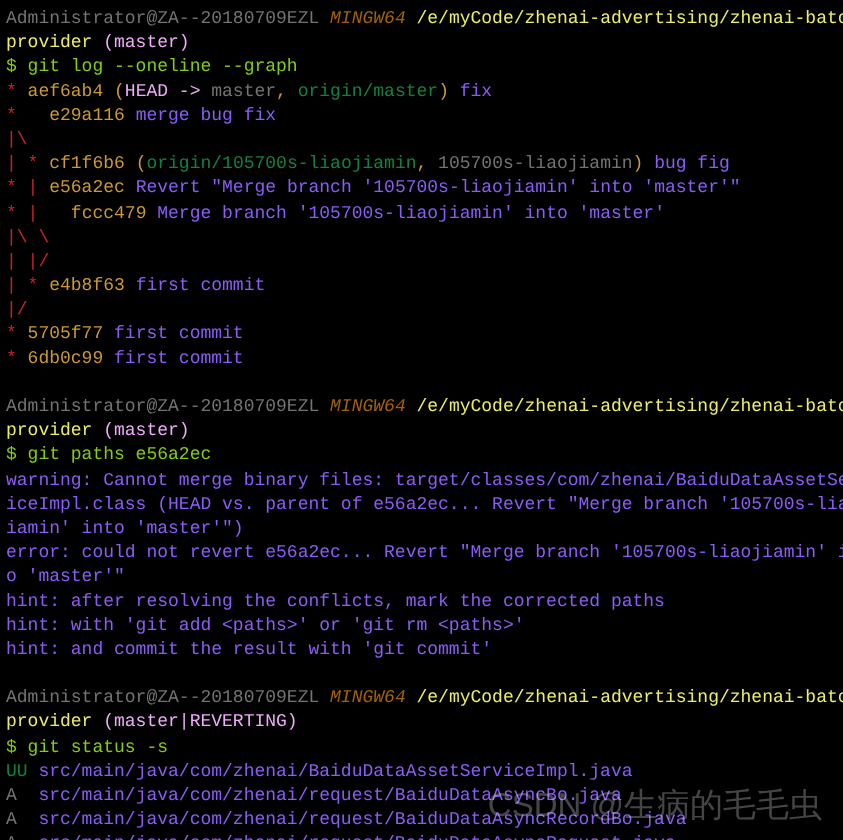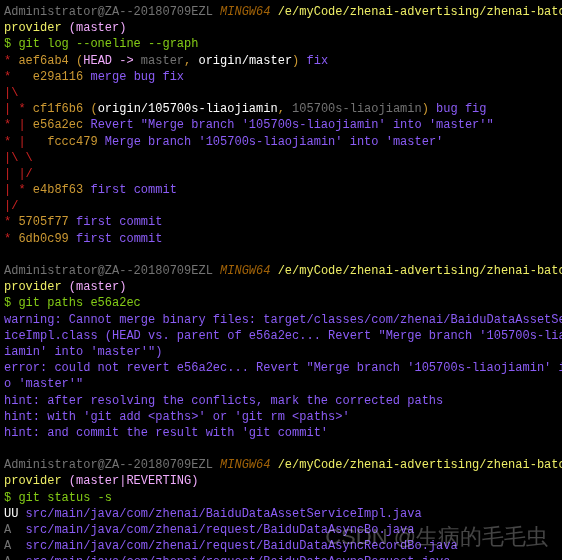--- a/index.html
+++ b/index.html
@@ -16,21 +16,21 @@
     overflow: hidden;
     position: relative;
   }
   .line { white-space: pre; }
   .green  { color: #737373; }
   .purple { color: #a16207; font-style: italic; }
   .yellow { color: #eeee66; }
   .cyan   { color: #f0abfc; }
   .white  { color: #84cc16; }
   .grey   { color: #8b5cf6; }
-  .red    { color: #ffffff; margin-top: 20px; }
+  .red    { color: #15803d; margin-top: 20px; }
   .brown  { color: #cc9933; }
   .dred   { color: #cc2222; }
   .watermark {
     position: absolute;
     right: 14px;
     bottom: 8px;
     color: rgba(230,230,230,0.3);
     font-size: 22px;
     font-family: sans-serif;
     pointer-events: none;

